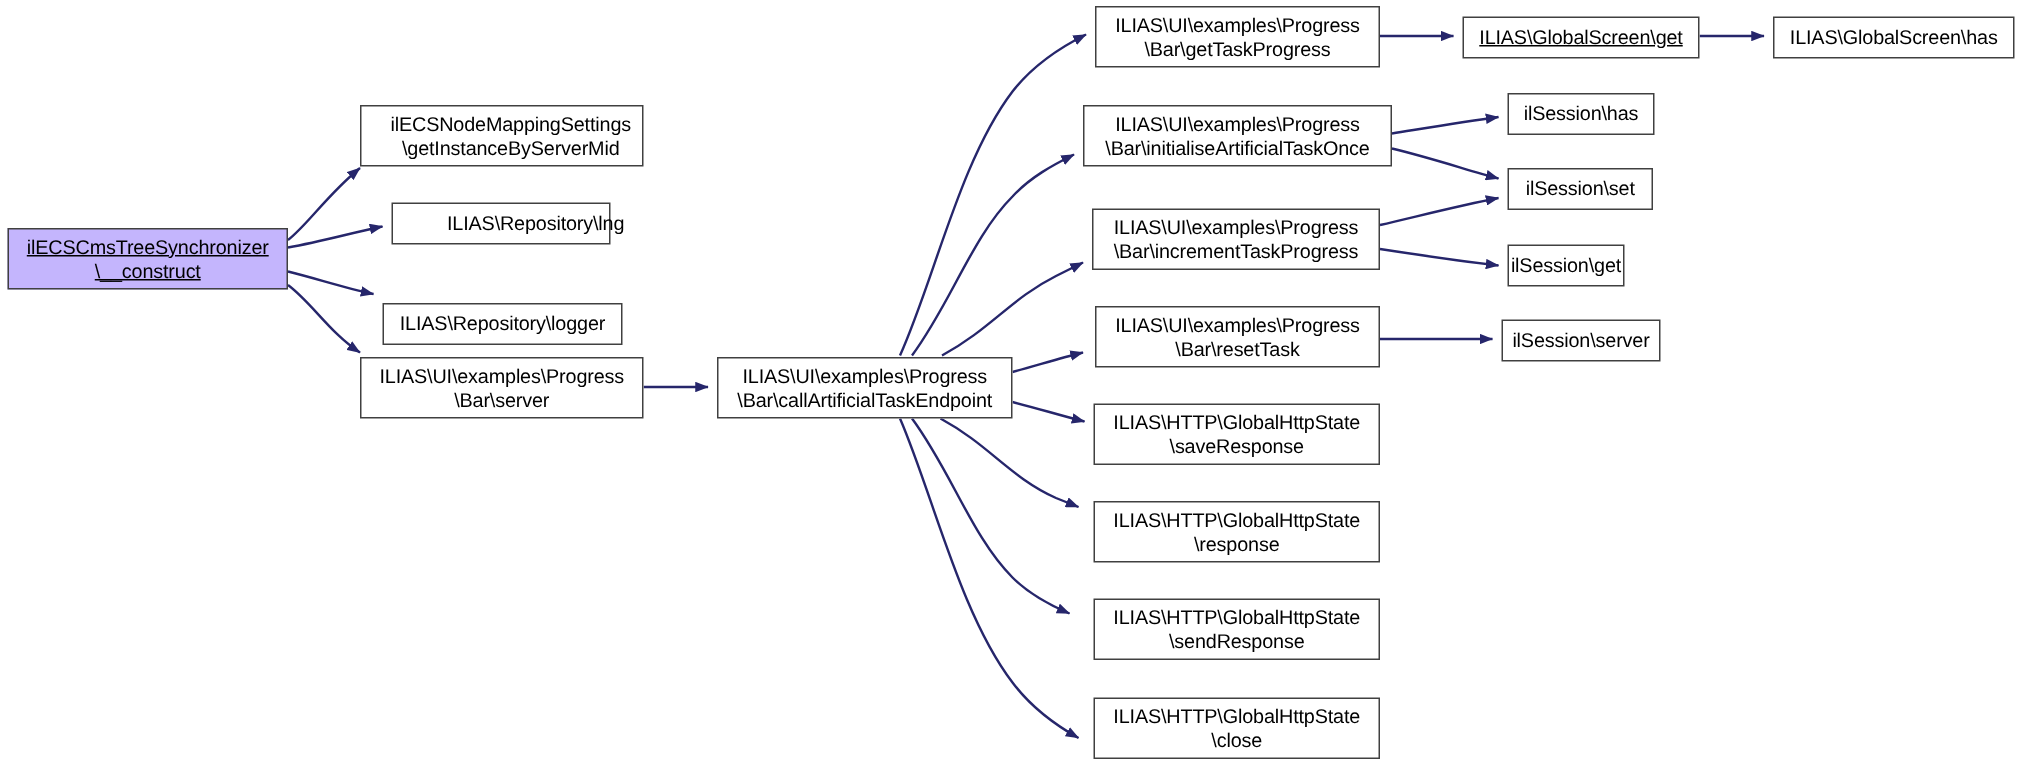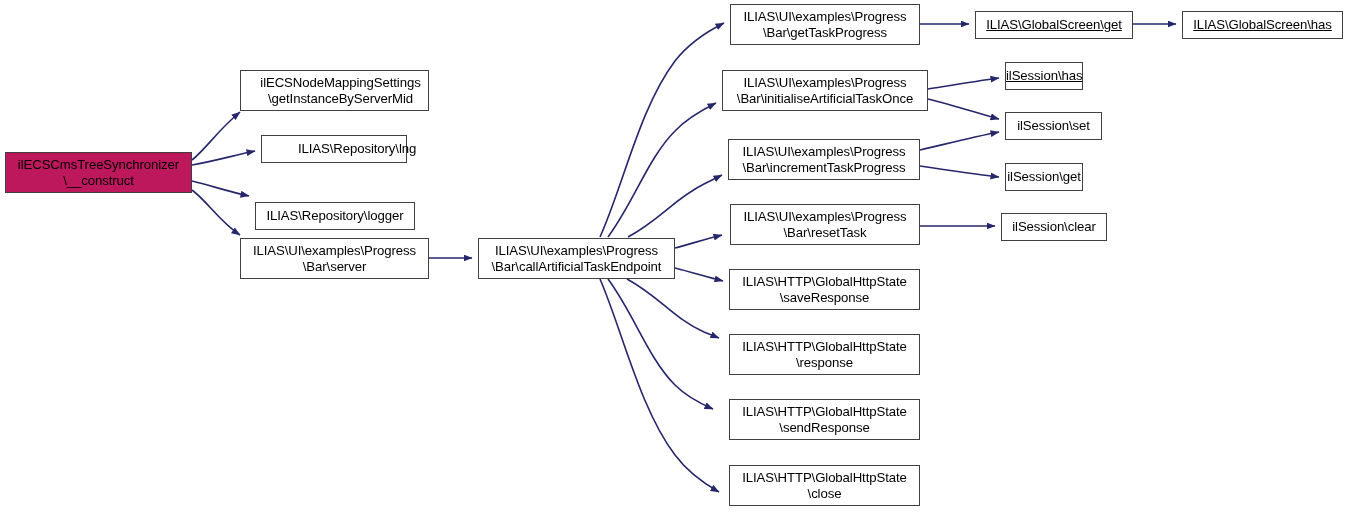--- a/index.html
+++ b/index.html
@@ -34,21 +34,22 @@
     line-height: 16px;
     letter-spacing: -0.1px;
     display: flex;
     align-items: center;
     justify-content: center;
     text-align: center;
     white-space: pre-line;
     z-index: 2;
   }
   .node.highlight {
-    background: #be185d;
+    background: #c4b5fd;
+    text-decoration: underline;
   }
   .node-label {
     display: block;
     width: 100%;
     white-space: pre-line;
   }
 </style>
 </head>
 <body>
 
@@ -105,20 +106,20 @@
 \Bar\resetTask</span></div>
       <div class="node" style="left: 729px; top: 269px; width: 191px; height: 41px;"><span class="node-label">ILIAS\HTTP\GlobalHttpState
 \saveResponse</span></div>
       <div class="node" style="left: 729px; top: 334px; width: 191px; height: 41px;"><span class="node-label">ILIAS\HTTP\GlobalHttpState
 \response</span></div>
       <div class="node" style="left: 729px; top: 399px; width: 191px; height: 41px;"><span class="node-label">ILIAS\HTTP\GlobalHttpState
 \sendResponse</span></div>
       <div class="node" style="left: 729px; top: 465px; width: 191px; height: 41px;"><span class="node-label">ILIAS\HTTP\GlobalHttpState
 \close</span></div>
       <div class="node" style="left: 975px; top: 11px; width: 158px; height: 28px; text-decoration: underline;"><span class="node-label">ILIAS\GlobalScreen\get</span></div>
-      <div class="node" style="left: 1005px; top: 62px; width: 78px; height: 28px; text-decoration: underline;"><span class="node-label">ilSession\has</span></div>
+      <div class="node" style="left: 1005px; top: 62px; width: 98px; height: 28px;"><span class="node-label">ilSession\has</span></div>
       <div class="node" style="left: 1005px; top: 112px; width: 97px; height: 28px;"><span class="node-label">ilSession\set</span></div>
       <div class="node" style="left: 1005px; top: 163px; width: 78px; height: 28px;"><span class="node-label">ilSession\get</span></div>
-      <div class="node" style="left: 1001px; top: 213px; width: 106px; height: 28px;"><span class="node-label">ilSession\clear</span></div>
-      <div class="node" style="left: 1182px; top: 11px; width: 161px; height: 28px; text-decoration: underline;"><span class="node-label">ILIAS\GlobalScreen\has</span></div>
+      <div class="node" style="left: 1001px; top: 213px; width: 106px; height: 28px;"><span class="node-label">ilSession\server</span></div>
+      <div class="node" style="left: 1182px; top: 11px; width: 161px; height: 28px;"><span class="node-label">ILIAS\GlobalScreen\has</span></div>
     </div>
 
 </div>
 
 </body></html>

